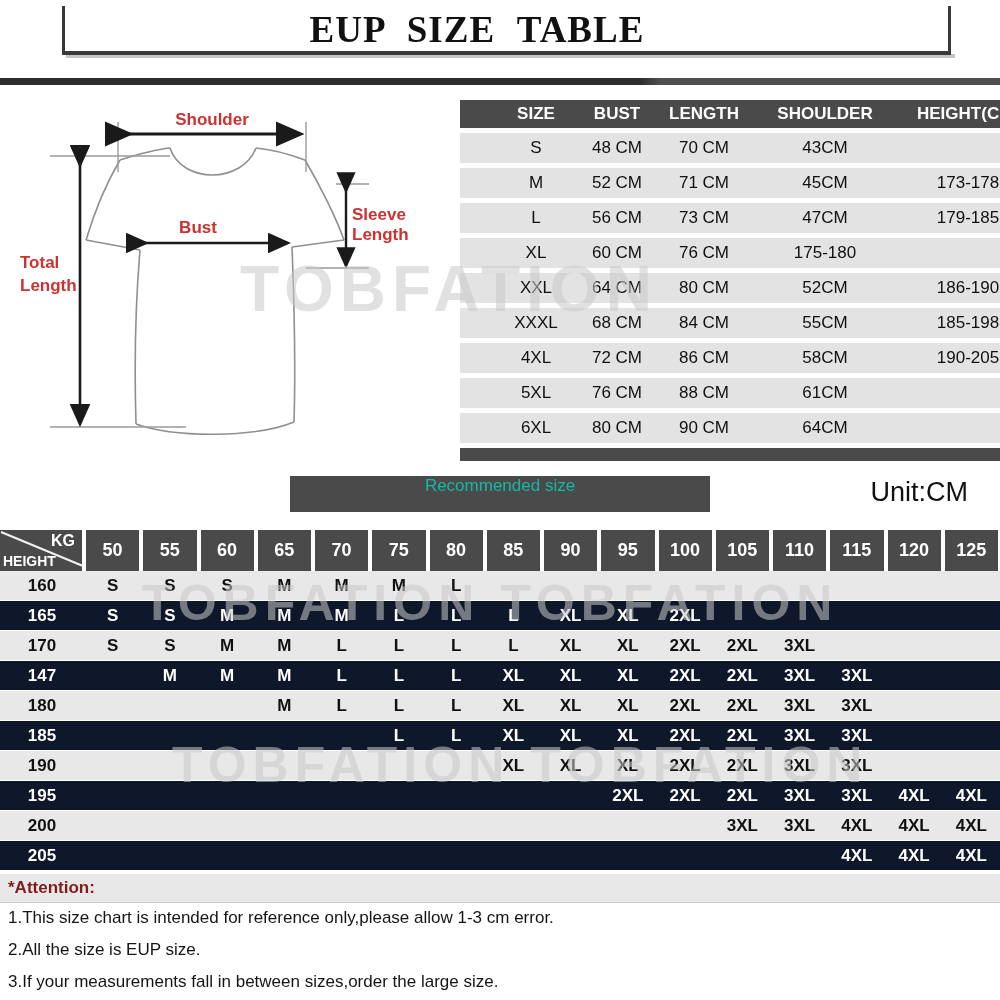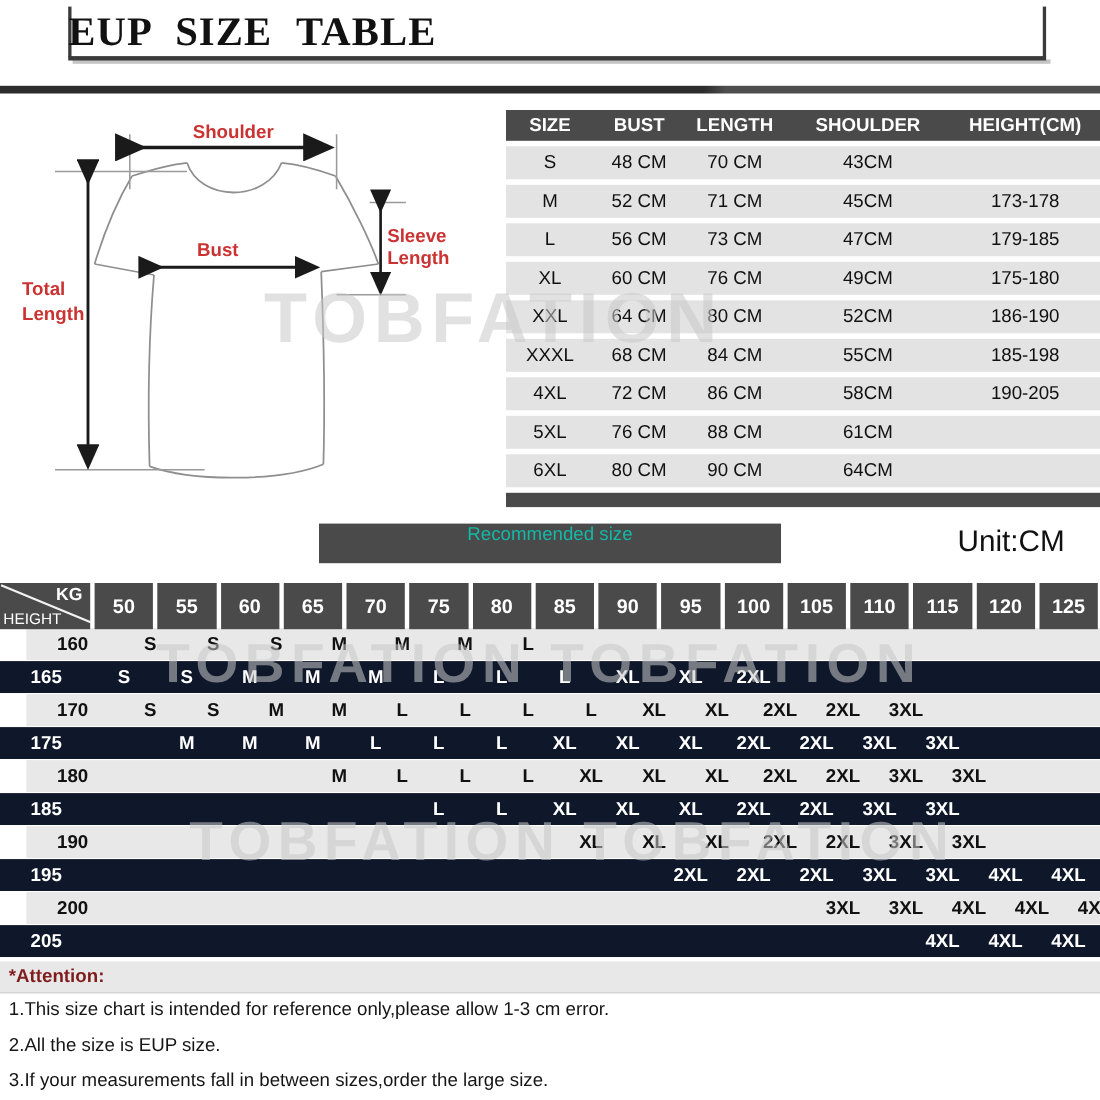--- a/index.html
+++ b/index.html
@@ -7,58 +7,58 @@
     width:1000px; height:1000px; position:relative; overflow:hidden;
     background:#ffffff; font-family:"Liberation Sans", sans-serif; color:#1a1a1a;
   }
   .abs { position:absolute; }
 
   
   .title-box { left:62px; top:6px; width:889px; height:48px; }
   .title-tick { width:3px; height:46px; background:#3a3a3a; top:0; }
   .title-underline { left:0; top:45px; width:889px; height:4px; background:#3a3a3a; box-shadow:4px 3px 0 rgba(150,150,150,.55); }
   .title-text {
-    left:0; top:2px; width:830px; 
+    left:0; top:2px; width:830px; text-align:center;
     font-family:"Liberation Serif", serif; font-weight:700; font-size:37px;
     letter-spacing:1px; word-spacing:12px; color:#111;
   }
   .divider-bar { left:0; top:78px; width:1000px; height:7px;
     background:linear-gradient(90deg,#2d2d2d 0%,#2d2d2d 64%,#4e4e4e 66%,#4e4e4e 100%); }
 
   
   #shirt-svg { left:0; top:92px; }
   .diag-label { font-weight:700; font-size:17px; }
 
   
   #size-table { left:460px; top:100px; width:540px; }
-  .st-grid { display:grid; grid-template-columns:80px 82px 92px 150px 136px; }
+  .st-grid { display:grid; grid-template-columns:80px 82px 92px 150px 136px;padding-left:36px; }
   .st-header { height:28px; background:#4a4a4a; }
   .st-hcell { display:flex; align-items:center; justify-content:center;
     color:#fff; font-weight:700; font-size:17px; }
   .st-row { height:30px; margin-top:5px; background:#e3e3e3; }
   .st-cell { display:flex; align-items:center; justify-content:center; font-size:17px; color:#111; }
   .st-footer { height:13px; margin-top:5px; background:#4a4a4a; }
 
   
   .recommended-bar { left:290px; top:476px; width:420px; height:36px; background:#4a4a4a;
     display:flex; align-items:flex-start; justify-content:center; color:#14b8a6; font-size:17px; }
   .unit-label { right:32px; top:477px; font-size:27px; color:#111; }
 
   
   #wh-table { left:0; top:530px; width:1000px; }
   .wh-grid { display:grid; grid-template-columns:84px repeat(16, 57.25px); }
   .wh-header { height:37px; }
   .wh-corner { position:relative; background:#4a4a4a; margin-right:2px; }
   .wh-corner .kg { position:absolute; right:7px; top:2px; color:#fff; font-weight:700; font-size:16px; }
-  .wh-corner .height { position:absolute; left:3px; bottom:2px; color:#fff; font-weight:400; font-size:14px; }
+  .wh-corner .height { position:absolute; left:3px; bottom:2px; color:#fff; font-weight:700; font-size:14px; }
   .wh-hcell { margin:0 2px; background:#4a4a4a; display:flex; align-items:center; justify-content:center;
     color:#fff; font-weight:700; font-size:18px; }
   .wh-row { height:29px; margin-bottom:1px; }
   .wh-row:first-of-type { margin-top:4px; }
-  .wh-row.light { background:#e8e8e8; color:#111;margin-left:24px; }
+  .wh-row.light { background:#e8e8e8; color:#111; }
   .wh-row.dark  { background:#0f172a; color:#fff; }
   .wh-cell { display:flex; align-items:center; justify-content:center; font-weight:700; font-size:17px; }
 
   
   .attention-band { left:0; top:874px; width:1000px; height:28px; background:#e8e8e8;
     border-bottom:1px solid #cfcfcf; }
   .attention-text { left:8px; top:0; line-height:28px; color:#7f1d1d; font-weight:700; font-size:17px; }
   .note { left:8px; font-size:17px; color:#151515; }
   .note-1 { top:908px; } .note-2 { top:940px; } .note-3 { top:972px; }
 
@@ -152,21 +152,20 @@
         <div class="st-cell">L</div>
         <div class="st-cell">56 CM</div>
         <div class="st-cell">73 CM</div>
         <div class="st-cell">47CM</div>
         <div class="st-cell">179-185</div>
       </div>
       <div class="st-grid st-row">
         <div class="st-cell">XL</div>
         <div class="st-cell">60 CM</div>
         <div class="st-cell">76 CM</div>
-        <div class="st-cell">49CM</div>
         <div class="st-cell">175-180</div>
       </div>
       <div class="st-grid st-row">
         <div class="st-cell">XXL</div>
         <div class="st-cell">64 CM</div>
         <div class="st-cell">80 CM</div>
         <div class="st-cell">52CM</div>
         <div class="st-cell">186-190</div>
       </div>
       <div class="st-grid st-row">
@@ -284,21 +283,21 @@
         <div class="wh-cell">XL</div>
         <div class="wh-cell">XL</div>
         <div class="wh-cell">2XL</div>
         <div class="wh-cell">2XL</div>
         <div class="wh-cell">3XL</div>
         <div class="wh-cell"></div>
         <div class="wh-cell"></div>
         <div class="wh-cell"></div>
       </div>
       <div class="wh-grid wh-row dark">
-        <div class="wh-cell">175</div>
+        <div class="wh-cell">147</div>
         <div class="wh-cell"></div>
         <div class="wh-cell">M</div>
         <div class="wh-cell">M</div>
         <div class="wh-cell">M</div>
         <div class="wh-cell">L</div>
         <div class="wh-cell">L</div>
         <div class="wh-cell">L</div>
         <div class="wh-cell">XL</div>
         <div class="wh-cell">XL</div>
         <div class="wh-cell">XL</div>

